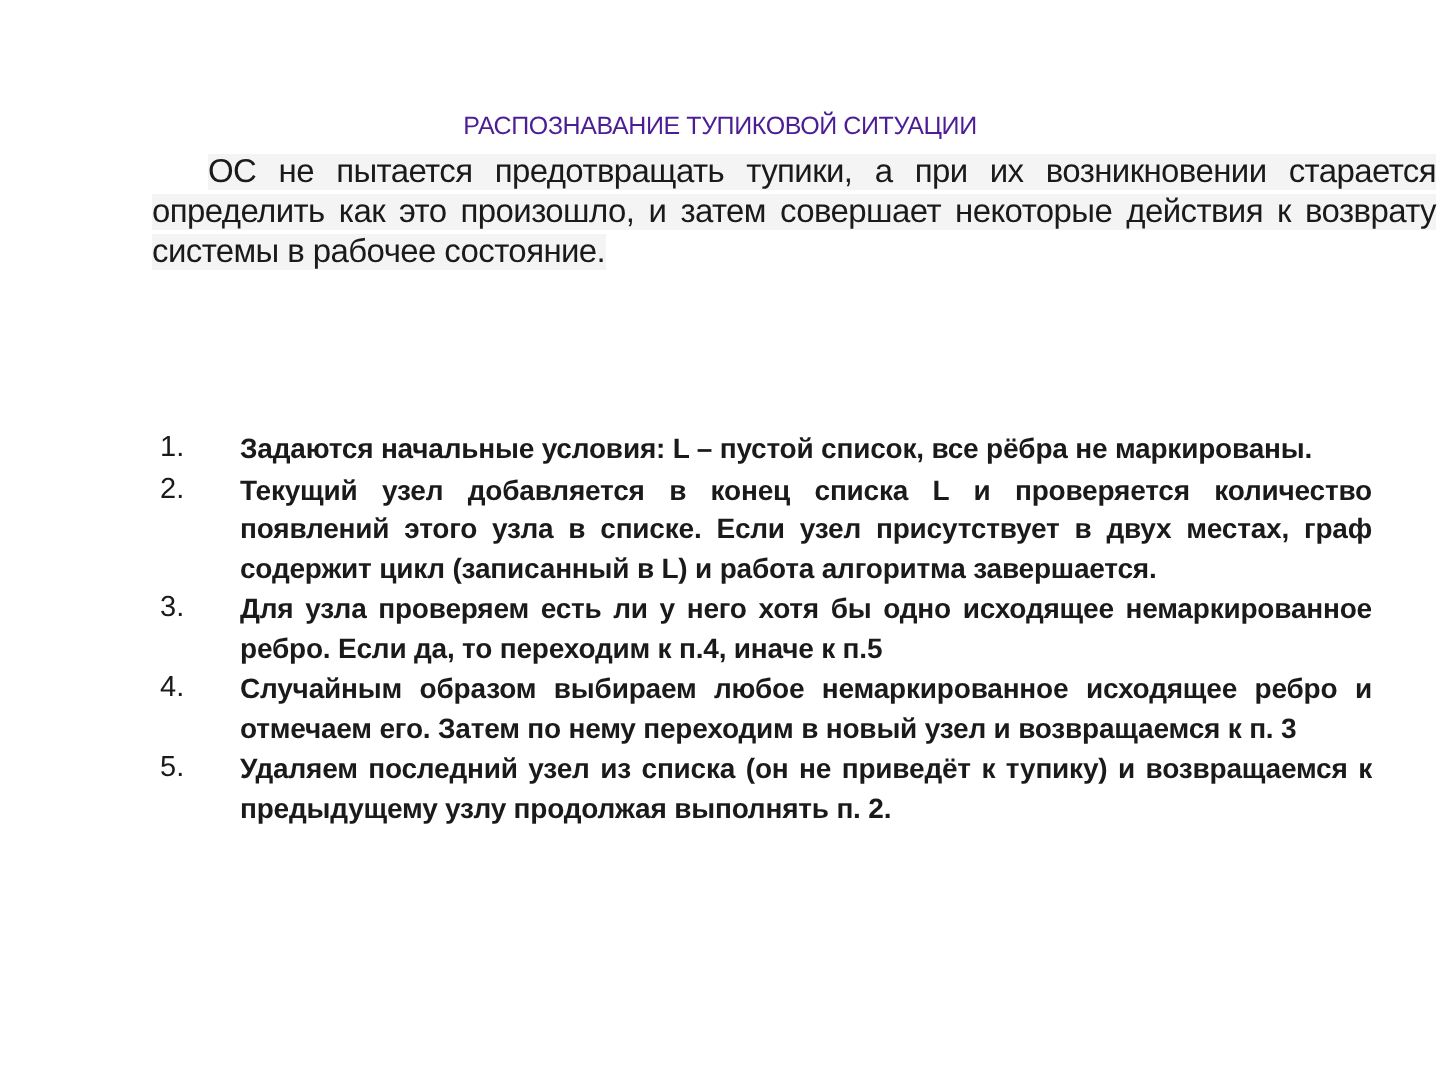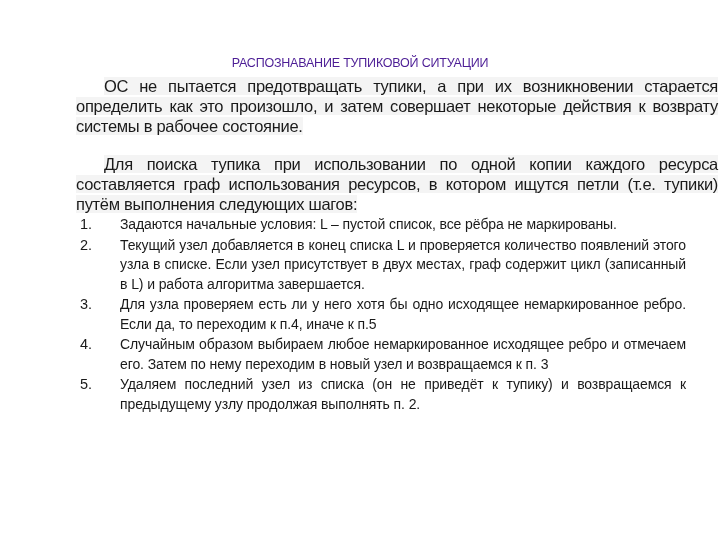--- a/index.html
+++ b/index.html
@@ -67,35 +67,33 @@
     color: #1a1a1a;
   }
   ol.steps li .num {
     flex: 0 0 40px;
     font-size: 14.5px;
   }
   ol.steps li .txt {
     flex: 1 1 auto;
     text-align: justify;
     letter-spacing: -0.1px;
+    font-weight: bold;
   }
 </style>
 </head>
 <body>
 
 <div class="slide">
   <div class="title">РАСПОЗНАВАНИЕ ТУПИКОВОЙ СИТУАЦИИ</div>
 
   <div class="para p1">
     <span class="hl">ОС не пытается предотвращать тупики, а при их возникновении старается определить как это произошло, и затем совершает некоторые действия к возврату системы в рабочее состояние.</span>
   </div>
 
-  <div class="para p2">
-    <span class="hl">Для поиска тупика при использовании по одной копии каждого ресурса составляется граф использования ресурсов, в котором ищутся петли (т.е. тупики) путём выполнения следующих шагов:</span>
-  </div>
 
   <ol class="steps">
     <li>
       <span class="num">1.</span>
       <span class="txt">Задаются начальные условия: L – пустой список, все рёбра не маркированы.</span>
     </li>
     <li>
       <span class="num">2.</span>
       <span class="txt">Текущий узел добавляется в конец списка L и проверяется количество появлений этого узла в списке. Если узел присутствует в двух местах, граф содержит цикл (записанный в L) и работа алгоритма завершается.</span>
     </li>

